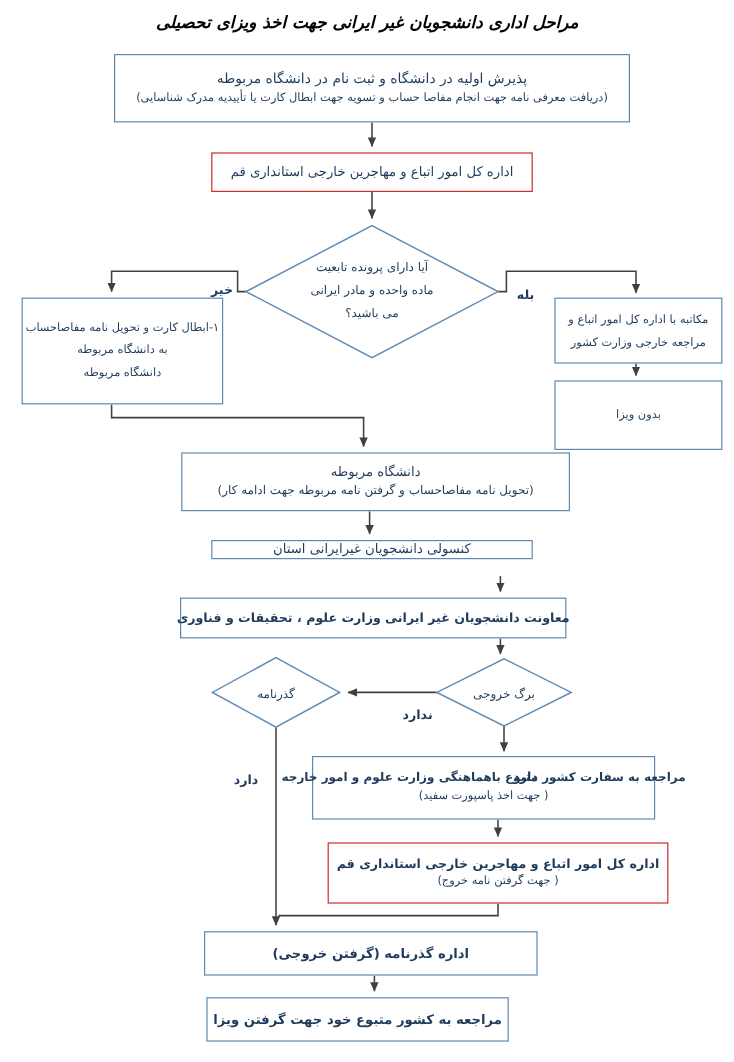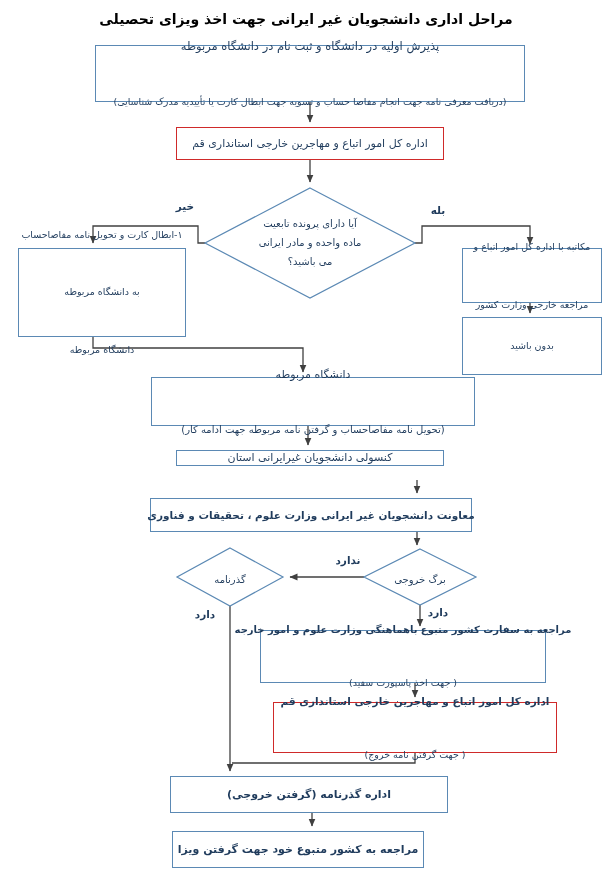--- a/index.html
+++ b/index.html
@@ -12,37 +12,37 @@
   .canvas{
     position:relative;width:612px;height:885px;margin:0 auto;background:#ffffff;
     font-family:"DejaVu Sans",sans-serif;color:var(--text);overflow:hidden;
   }
   .wires{position:absolute;inset:0;z-index:1;}
   .wire{fill:none;stroke:var(--line);stroke-width:1.3px;}
   .diamond{fill:#ffffff;stroke:var(--box-border);stroke-width:1.2px;}
   #arr path{fill:var(--line);}
   .title{
     position:absolute;left:0;top:11px;width:100%;text-align:center;
-    font-size:14px;font-weight:bold;color:#000000;z-index:3;
+    font-size:14px;font-weight:bold;color:#000000;z-index:3;font-style:italic;
   }
   .box{
     position:absolute;background:#ffffff;border:1px solid var(--box-border);
     display:flex;flex-direction:column;justify-content:center;align-items:center;
-    text-align:center;z-index:2;box-sizing:border-box;line-height:1.55;gap:39px;
+    text-align:center;z-index:2;box-sizing:border-box;line-height:1.55;
   }
   .box.red{border:1.4px solid var(--highlight-border);}
   .t1{font-size:11px;white-space:nowrap;}
   .t1.b{font-weight:bold;}
   .t2{font-size:9.5px;white-space:nowrap;text-align:right;}
   .small .t1{font-size:9.5px;}
   .dtext{
     position:absolute;z-index:3;text-align:center;font-size:10px;line-height:19px;
   }
   .elabel{
-    position:absolute;z-index:3;font-size:10.5px;font-weight:bold;text-align:center;white-space:nowrap;
+    position:absolute;z-index:3;font-size:10.5px;font-weight:bold;text-align:center;white-space:nowrap;margin-top:36px;
   }
 </style>
 </head>
 <body>
 
 <div class="canvas">
 
   <svg class="wires" width="612" height="885" viewBox="0 0 612 885">
     <defs>
       <marker id="arr" markerWidth="10" markerHeight="8" refX="7.5" refY="3.5" orient="auto" markerUnits="userSpaceOnUse">
@@ -94,21 +94,21 @@
     <div class="t1">به دانشگاه مربوطه</div>
     <div class="t1">دانشگاه مربوطه</div>
   </div>
 
   <div class="box small" style="left:462px;top:248px;width:140px;height:55px;line-height:2">
     <div class="t1">مکاتبه با اداره کل امور اتباع و</div>
     <div class="t1">مراجعه خارجی وزارت کشور</div>
   </div>
 
   <div class="box small" style="left:462px;top:317px;width:140px;height:58px;line-height:2.1">
-    <div class="t1">بدون باشید</div>
+    <div class="t1">بدون ویزا</div>
   </div>
 
   <div class="box" style="left:151px;top:377px;width:324px;height:49px">
     <div class="t1">دانشگاه مربوطه</div>
     <div class="t2" style="font-size:10px">(تحویل نامه مفاصاحساب و گرفتن نامه مربوطه جهت ادامه کار)</div>
   </div>
 
   <div class="box" style="left:176px;top:450px;width:268px;height:16px">
     <div class="t1">کنسولی دانشجویان غیرایرانی استان</div>
   </div>

